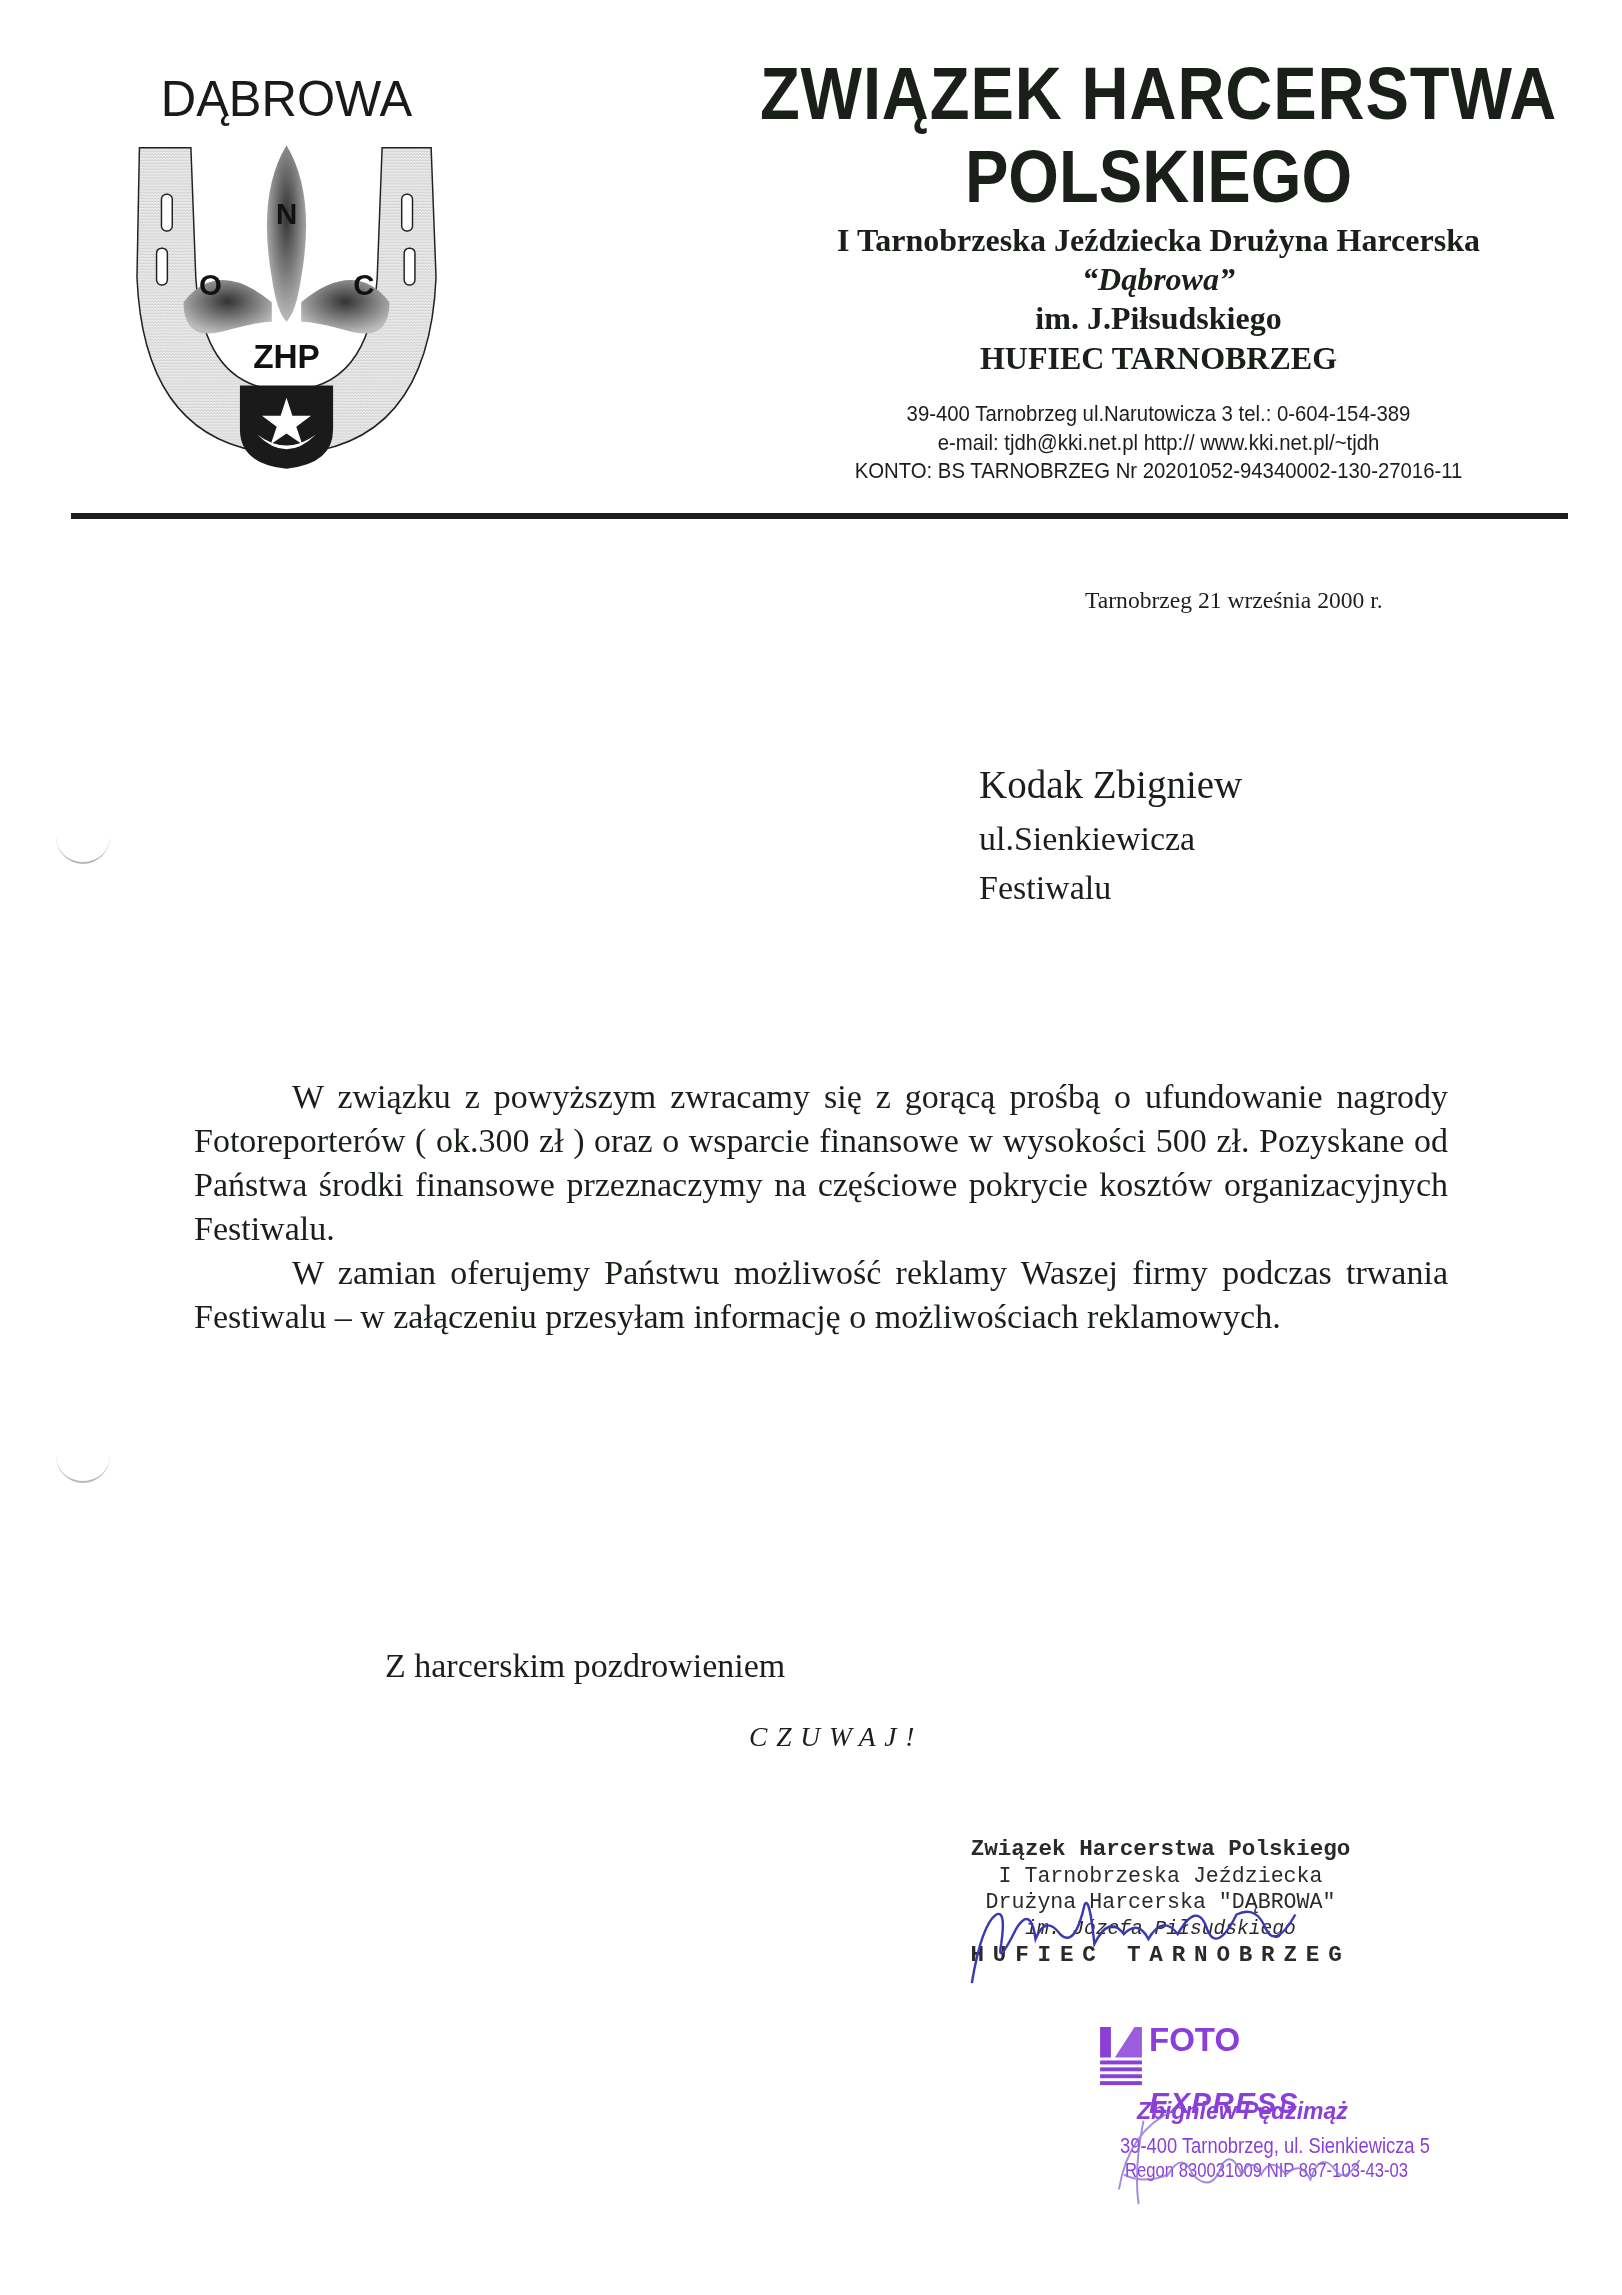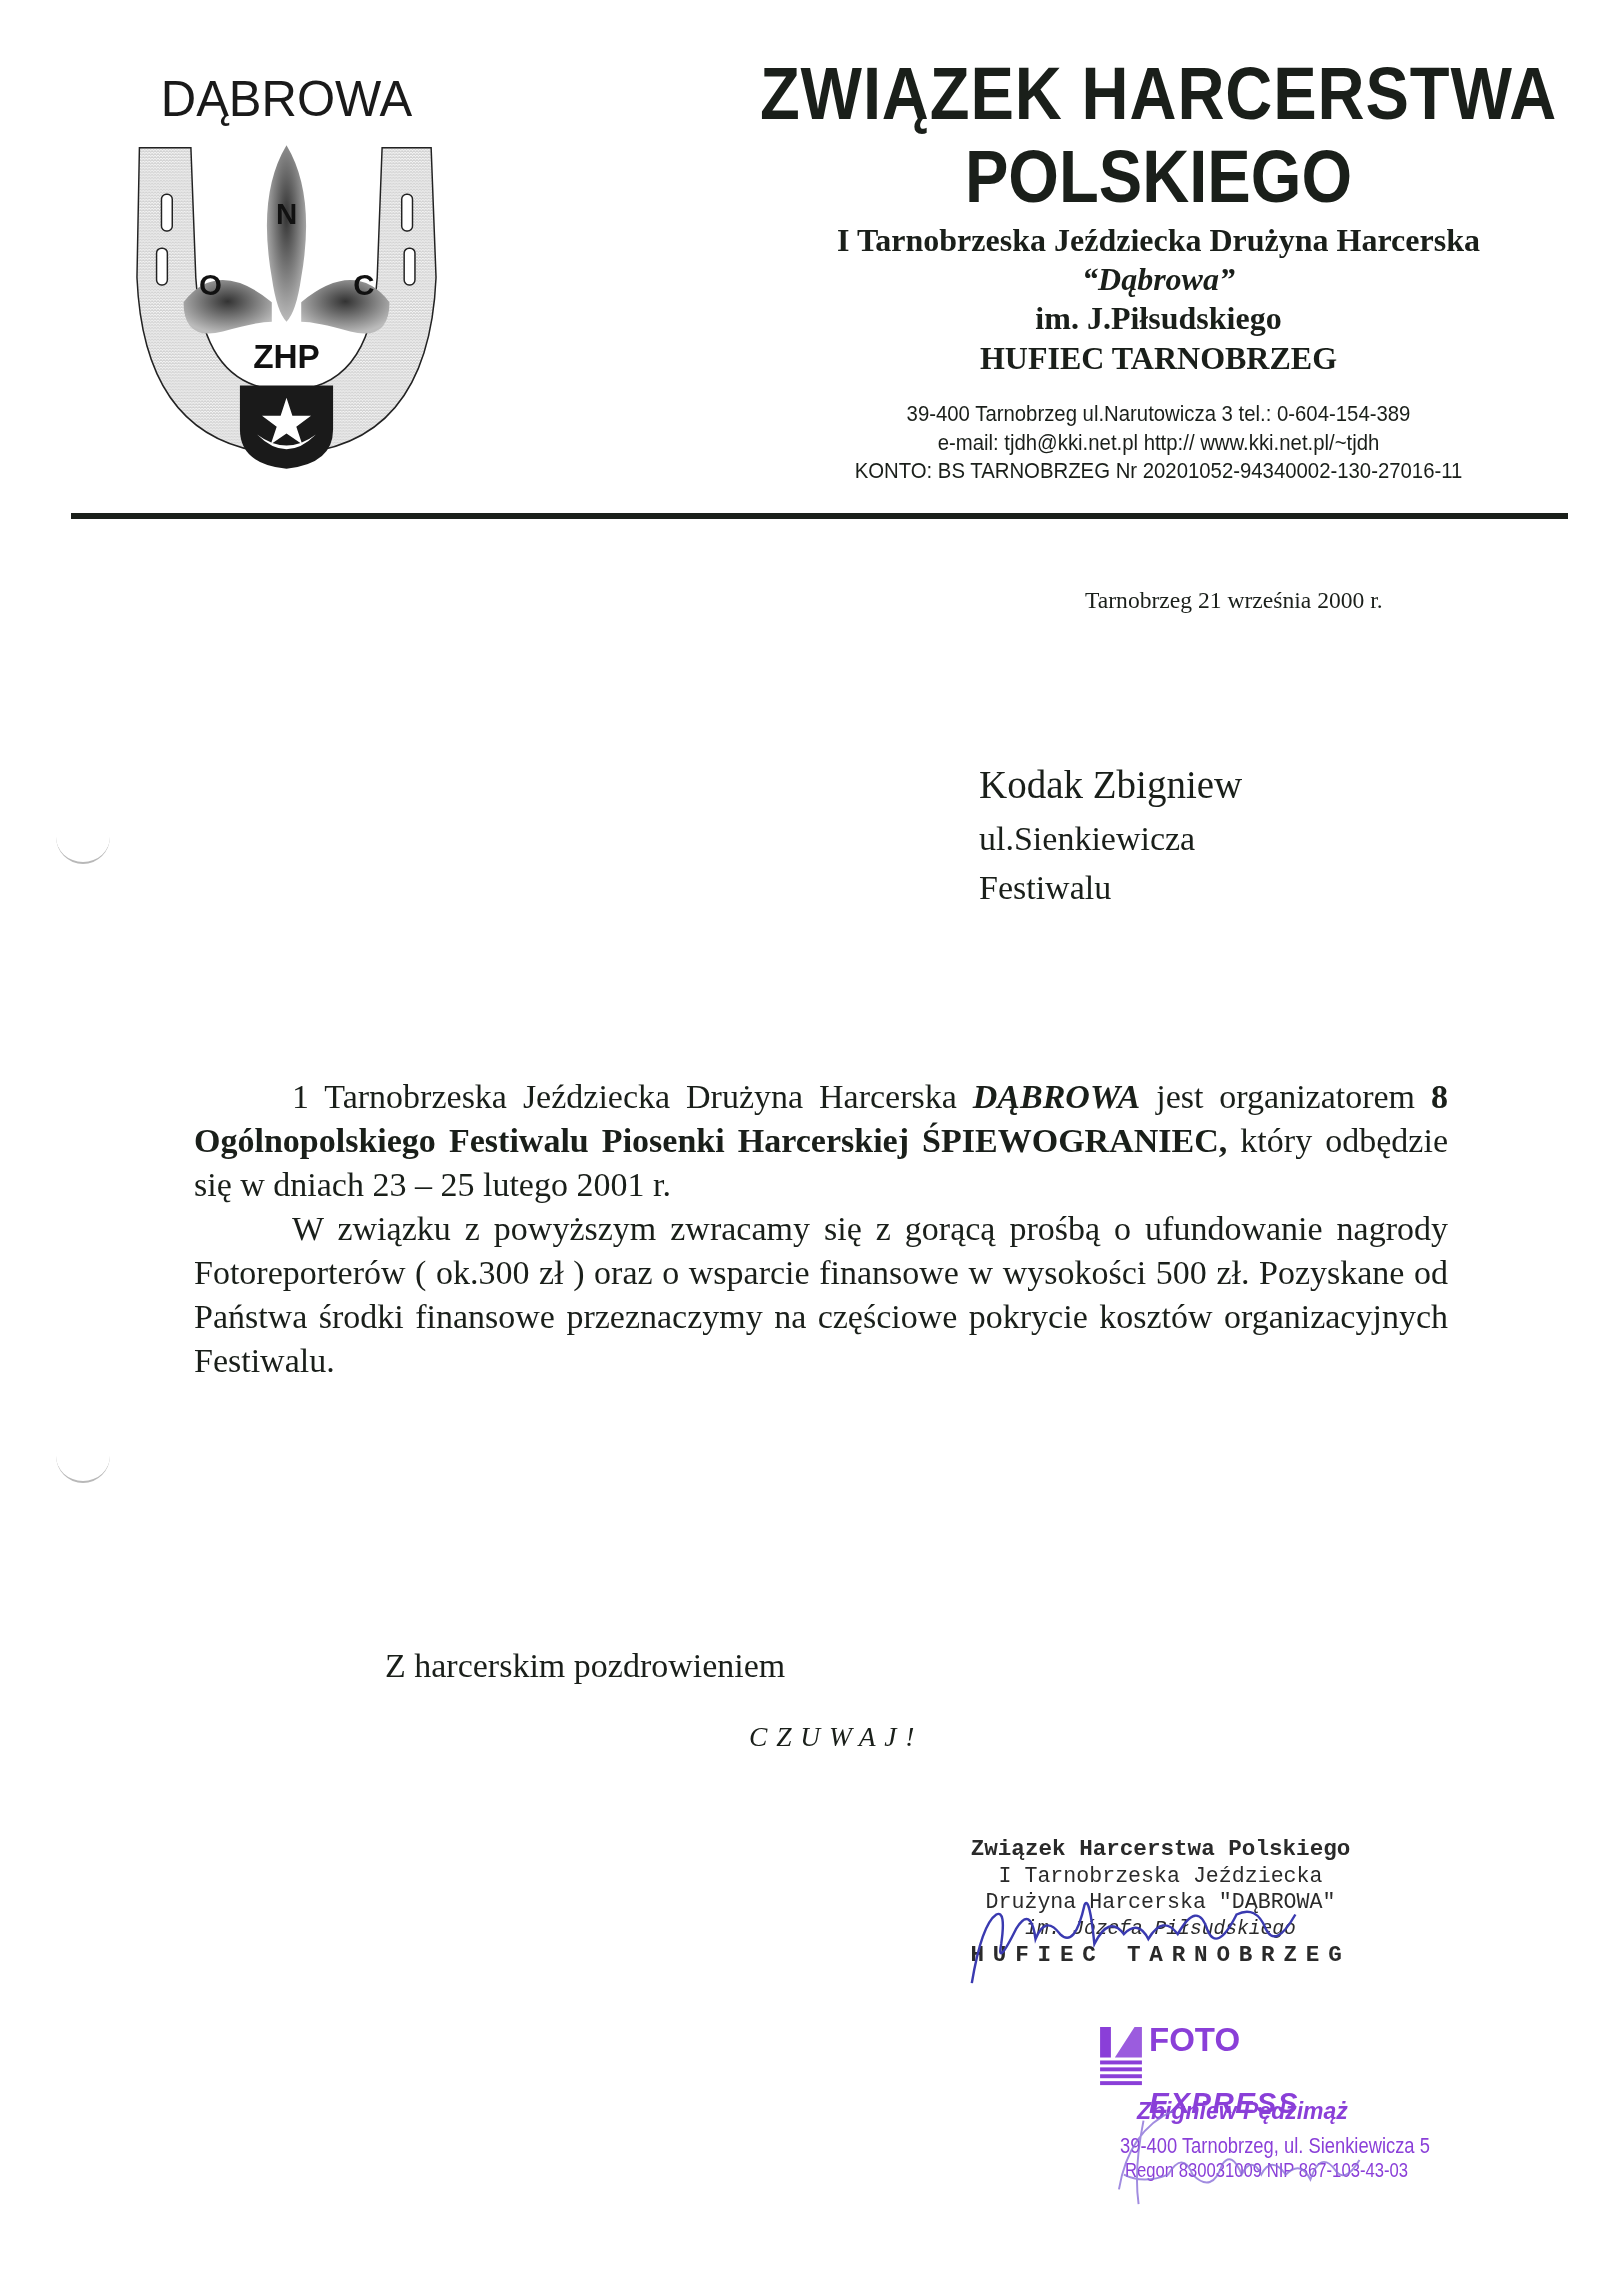--- a/index.html
+++ b/index.html
@@ -114,22 +114,22 @@
 <div id="date" class="abs serif">Tarnobrzeg  21 września 2000 r.</div>
 
 <div id="recipient-name" class="abs serif">Kodak Zbigniew</div>
 <div id="recipient-street" class="abs serif">ul.Sienkiewicza</div>
 <div id="recipient-city" class="abs serif">Festiwalu</div>
 
 <div id="punch-1" class="abs punch"></div>
 <div id="punch-2" class="abs punch"></div>
 
 <div id="letter-body" class="abs">
-  <p class="indent"><span>1 Tarnobrzeska Jeździecka Drużyna Harcerska </span><span class="bi">DĄBROWA</span><span> jest organizatorem </span><span class="b">8 Ogólnopolskiego Festiwalu Piosenki Harcerskiej ŚPIEWOGRANIEC,</span><span> który odbędzie się w dniach 23 – 25 lutego 2001 r.</span></p>
   <p class="indent">W związku z powyższym zwracamy się z gorącą prośbą o ufundowanie nagrody Fotoreporterów ( ok.300 zł ) oraz o wsparcie finansowe w wysokości 500 zł. Pozyskane od Państwa środki finansowe przeznaczymy na częściowe pokrycie kosztów organizacyjnych Festiwalu.</p>
+  <p class="indent">W zamian oferujemy Państwu możliwość reklamy Waszej firmy podczas trwania Festiwalu – w załączeniu przesyłam informację o możliwościach reklamowych.</p>
 </div>
 
 <div id="closing" class="abs serif">Z harcerskim pozdrowieniem</div>
 <div id="motto" class="abs serif">CZUWAJ!</div>
 
 <div id="org-stamp" class="abs">
   <div class="st1">Związek Harcerstwa Polskiego</div>
   <div class="st2">I Tarnobrzeska Jeździecka</div>
   <div class="st2">Drużyna Harcerska "DĄBROWA"</div>
   <div class="st3">im. Józefa Piłsudskiego</div>

